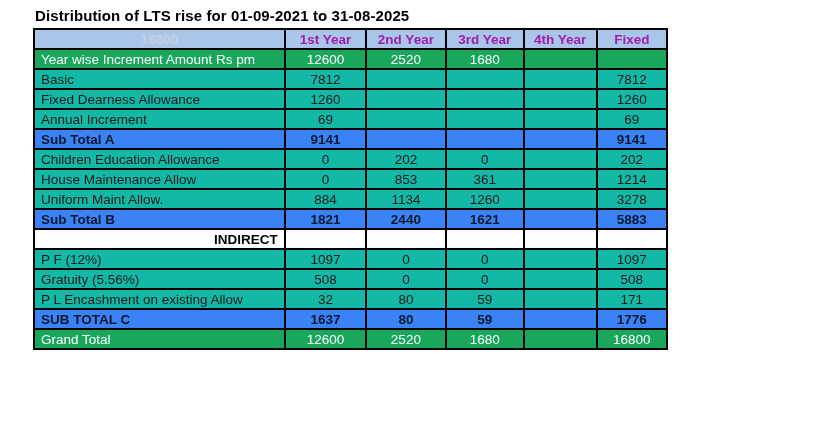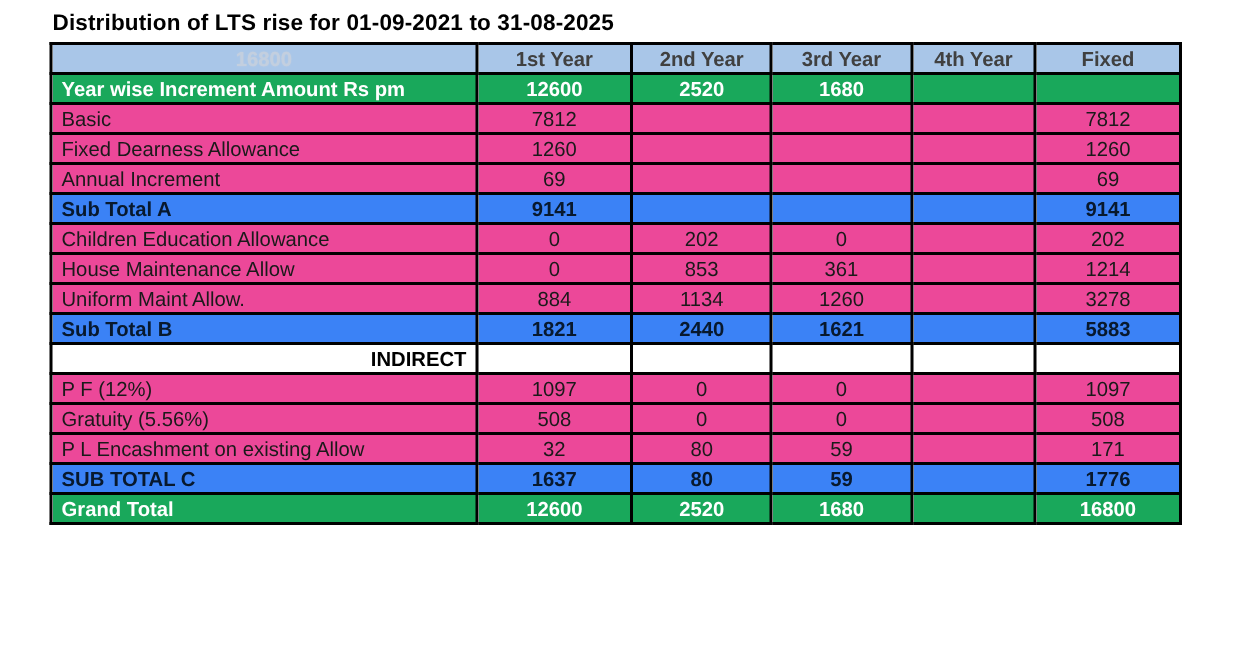--- a/index.html
+++ b/index.html
@@ -2,21 +2,21 @@
 <html><head>
 <meta charset="utf-8">
 <style>
   html, body {
     margin: 0;
     padding: 0;
     background: #ffffff;
     font-family: "Liberation Sans", "DejaVu Sans", sans-serif;
   }
   .sheet {
-    width: 788px;
+    width: 668px;
     height: 440px;
     position: relative;
     box-sizing: border-box;
     padding: 7px 0 0 33px;
   }
   .title {
     font-size: 15px;
     font-weight: bold;
     color: #000000;
     margin: 0 0 4px 2px;
@@ -39,46 +39,46 @@
   
   col.c-label { width: 287px; }
   col.c-y1 { width: 106px; }
   col.c-y2 { width: 95px; }
   col.c-y3 { width: 95px; }
   col.c-y4 { width: 84px; }
   col.c-total { width: 100px; }
 
   thead th {
     background: #A9C6E8;
-    color: #404040;
+    color: #a21caf;
     font-weight: bold;
     font-size: 14px;
     text-align: center;
     height: 22px;
   }
   thead th.corner {
     color: #C3CFDF;
     text-shadow: 0 0 1px #C3CFDF;
   }
   td.label { text-align: left; }
   td.num { text-align: center; font-size: 14px; }
 
-  tr.plain td { background: #ec4899; color: #1a1a1a; margin-top: 28px; }
+  tr.plain td { background: #14b8a6; color: #1a1a1a; margin-top: 28px; }
   tr.plain td.label { font-weight: normal; }
   tr.plain-bold td { background: #ffffff; color: #000000; text-align: right; }
   tr.plain-bold td.label { font-weight: bold; }
   tr.blue td {
     background: #3b82f6;
     color: #08192e;
     font-weight: bold;
   }
   tr.green td {
     background: #19A85B;
     color: #ffffff;
-    font-weight: bold;
+    font-weight: normal;
   }
 </style>
 </head>
 <body>
 
 <div class="sheet">
   <div class="title">Distribution of LTS rise for 01-09-2021 to 31-08-2025</div>
 
   <table class="lts">
     <colgroup>

